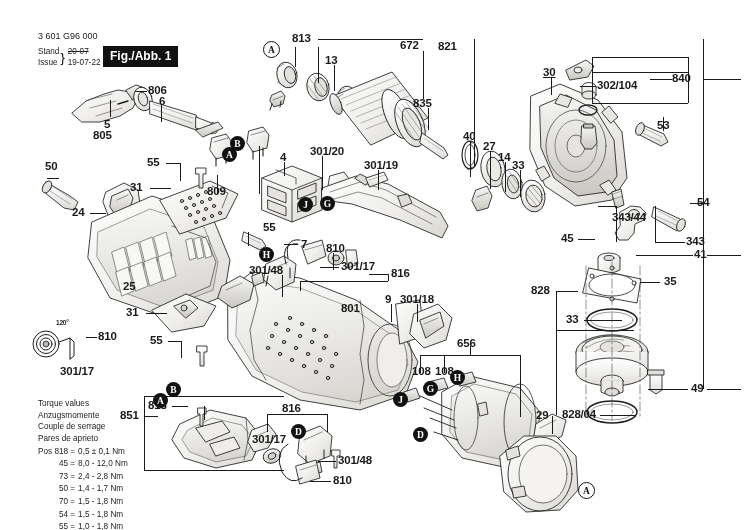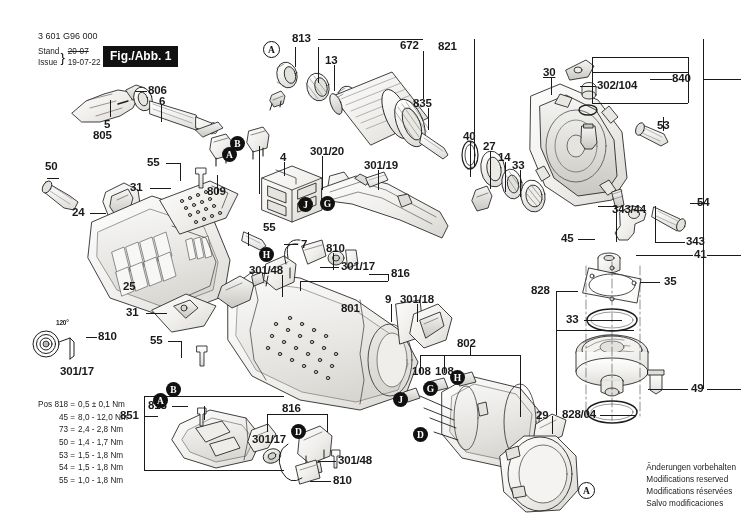--- a/index.html
+++ b/index.html
@@ -593,21 +593,21 @@
       <div class="lbl n" style="left: 413px; top: 98px;">835</div>
       <div class="lbl n" style="left: 543px; top: 67px; text-decoration: underline;">30</div>
       <div class="lbl n" style="left: 597px; top: 80px;">302/104</div>
       <div class="lbl n" style="left: 672px; top: 73px;">840</div>
       <div class="lbl n" style="left: 657px; top: 107px; margin-top: 13px;">53</div>
       <div class="lbl n" style="left: 463px; top: 131px;">40</div>
       <div class="lbl n" style="left: 483px; top: 141px;">27</div>
       <div class="lbl n" style="left: 498px; top: 152px;">14</div>
       <div class="lbl n" style="left: 512px; top: 160px;">33</div>
       <div class="lbl n" style="left: 697px; top: 197px;">54</div>
-      <div class="lbl n" style="left: 612px; top: 204px;">343/44</div>
+      <div class="lbl n" style="left: 612px; top: 212px;">343/44</div>
       <div class="lbl n" style="left: 686px; top: 236px;">343</div>
       <div class="lbl n" style="left: 561px; top: 233px;">45</div>
       <div class="lbl n" style="left: 694px; top: 249px;">41</div>
       <div class="lbl n" style="left: 148px; top: 85px;">806</div>
       <div class="lbl n" style="left: 159px; top: 96px;">6</div>
       <div class="lbl n" style="left: 104px; top: 119px;">5</div>
       <div class="lbl n" style="left: 93px; top: 130px;">805</div>
       <div class="lbl n" style="left: 45px; top: 161px;">50</div>
       <div class="lbl n" style="left: 147px; top: 157px;">55</div>
       <div class="lbl n" style="left: 130px; top: 182px;">31</div>
@@ -629,21 +629,21 @@
       <div class="lbl n" style="left: 391px; top: 268px;">816</div>
       <div class="lbl n" style="left: 341px; top: 303px;">801</div>
       <div class="lbl n" style="left: 385px; top: 294px;">9</div>
       <div class="lbl n" style="left: 400px; top: 294px;">301/18</div>
       <div class="lbl n" style="left: 148px; top: 400px;">818</div>
       <div class="lbl n" style="left: 120px; top: 410px;">851</div>
       <div class="lbl n" style="left: 282px; top: 403px;">816</div>
       <div class="lbl n" style="left: 252px; top: 434px;">301/17</div>
       <div class="lbl n" style="left: 338px; top: 455px;">301/48</div>
       <div class="lbl n" style="left: 333px; top: 475px;">810</div>
-      <div class="lbl n" style="left: 457px; top: 338px;">802</div>
+      <div class="lbl n" style="left: 457px; top: 338px;">656</div>
       <div class="lbl n" style="left: 412px; top: 366px;">108</div>
       <div class="lbl n" style="left: 435px; top: 366px;">108</div>
       <div class="lbl n" style="left: 536px; top: 410px;">29</div>
       <div class="lbl n" style="left: 531px; top: 285px;">828</div>
       <div class="lbl n" style="left: 566px; top: 314px;">33</div>
       <div class="lbl n" style="left: 664px; top: 276px;">35</div>
       <div class="lbl n" style="left: 562px; top: 409px;">828/04</div>
       <div class="lbl n" style="left: 691px; top: 383px;">49</div>
     </div>
 
@@ -680,54 +680,54 @@
       </tr>
     </tbody>
       </table>
   </div>
 
   <div class="figtag" style="left:103px;top:46px;">Fig./Abb. 1</div>
 
   <div class="lbl sm" style="left:56px;top:320px;font-size:6.5px;">120°</div>
 
   <div id="torque">
+    <div id="torque-headings">
+        <div class="ttl">Torque values</div>
+        <div class="ttl">Anzugsmomente</div>
+        <div class="ttl">Couple de serrage</div>
+        <div class="ttl">Pares de aprieto</div>
+      </div>
     <table>
       <tbody id="torque-rows">
           <tr>
             <td class="e">Pos 818 =</td>
             <td>0,5 ± 0,1 Nm</td>
           </tr>
           <tr>
             <td class="k">45 =</td>
             <td>8,0 - 12,0 Nm</td>
           </tr>
           <tr>
             <td class="k">73 =</td>
             <td>2,4 - 2,8 Nm</td>
           </tr>
           <tr>
             <td class="k">50 =</td>
             <td>1,4 - 1,7 Nm</td>
           </tr>
           <tr>
-            <td class="k">53 =</td>
+            <td class="k">70 =</td>
             <td>1,5 - 1,8 Nm</td>
           </tr>
           <tr>
             <td class="k">54 =</td>
             <td>1,5 - 1,8 Nm</td>
           </tr>
           <tr>
             <td class="k">55 =</td>
             <td>1,0 - 1,8 Nm</td>
           </tr>
         </tbody>
     </table>
   </div>
 
-  <div id="footer">
-      <div>Änderungen vorbehalten</div>
-      <div>Modifications reserved</div>
-      <div>Modifications réservées</div>
-      <div>Salvo modificaciones</div>
-    </div>
 
 </div>
 
 </body></html>

